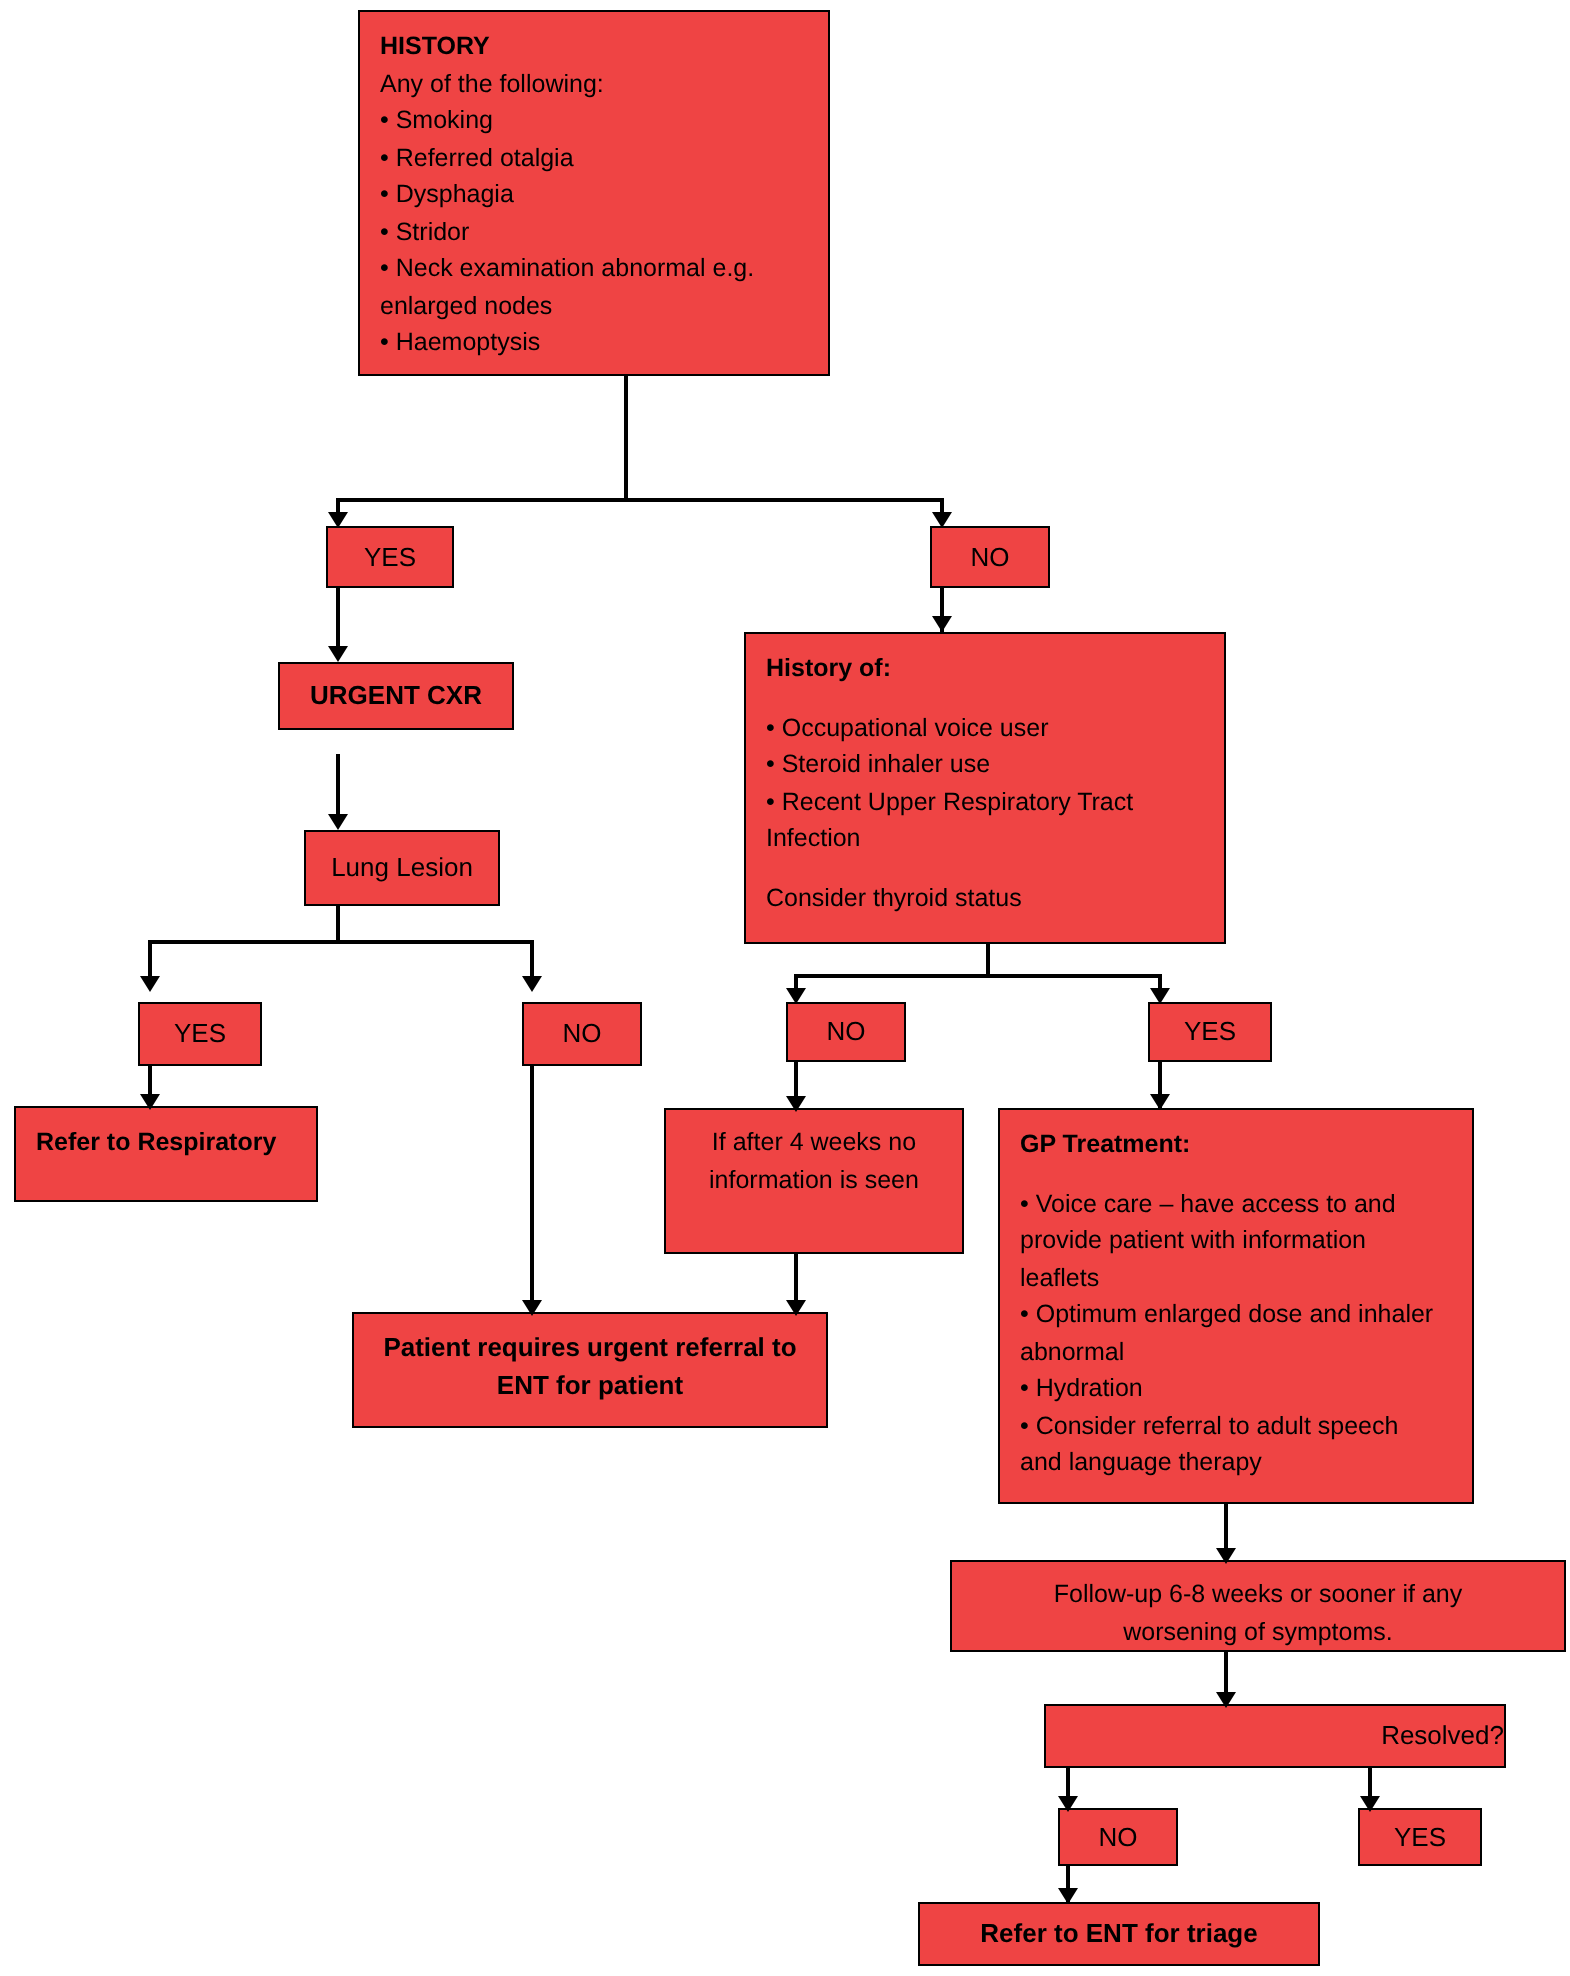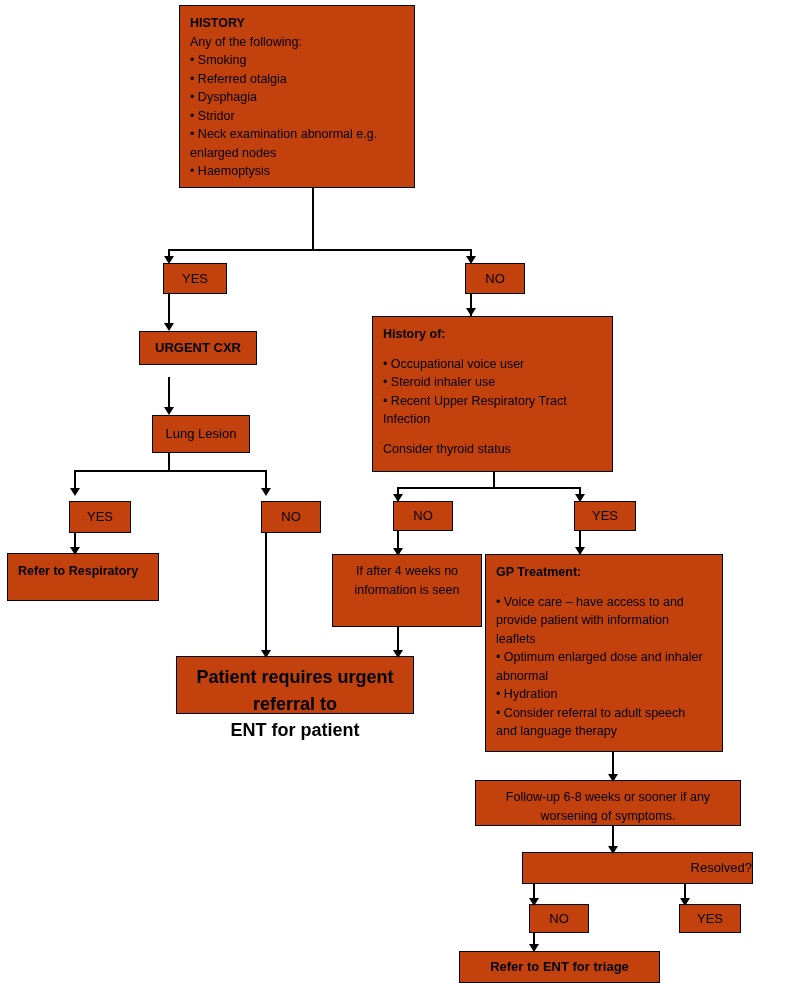--- a/index.html
+++ b/index.html
@@ -17,21 +17,21 @@
     width: 785px;
     height: 988px;
     background: #ffffff;
     overflow: hidden;
   }
   
   .node {
     position: absolute;
     box-sizing: border-box;
     border: 1.6px solid #000000;
-    background: #c2410c;
+    background: #ef4444;
     font-size: 12.5px;
     line-height: 1.48;
     color: #000000;
     z-index: 2;
   }
   
   .node.label {
     display: flex;
     align-items: center;
     justify-content: center;
@@ -181,21 +181,21 @@
   </div>
 
   <div class="node label" style="left:236px; top:501px; width:60px; height:32px;">
     <span>NO</span>
   </div>
 
   <div class="node block bold" style="left:7px; top:553px; width:152px; height:48px;">
     <span class="ln">Refer to Respiratory</span>
   </div>
 
-  <div class="node center bold" style="left:176px; top:656px; width:238px; height:58px; font-size:18px;">
+  <div class="node center bold" style="left:176px; top:656px; width:238px; height:58px; font-size:13px;">
     <div>
       <span class="ln">Patient requires urgent referral to</span>
       <span class="ln">ENT for patient</span>
     </div>
   </div>
 
   <div class="node block" style="left:372px; top:316px; width:241px; height:156px;">
     <span class="hd">History of:</span>
     <span class="sp"></span>
     <span class="ln">• Occupational voice user</span>
@@ -214,34 +214,34 @@
     <span>YES</span>
   </div>
 
   <div class="node center" style="left:332px; top:554px; width:150px; height:73px;">
     <div>
       <span class="ln">If after 4 weeks no</span>
       <span class="ln">information is seen</span>
     </div>
   </div>
 
-  <div class="node block" style="left:485px; top:554px; width:238px; height:198px;">
+  <div class="node block" style="left:499px; top:554px; width:238px; height:198px;">
     <span class="hd">GP Treatment:</span>
     <span class="sp"></span>
     <span class="ln">• Voice care – have access to and</span>
     <span class="ln">provide patient with information</span>
     <span class="ln">leaflets</span>
     <span class="ln">• Optimum enlarged dose and inhaler</span>
     <span class="ln">abnormal</span>
     <span class="ln">• Hydration</span>
     <span class="ln">• Consider referral to adult speech</span>
     <span class="ln">and language therapy</span>
   </div>
 
-  <div class="node center" style="left:475px; top:780px; width:266px; height:46px;">
+  <div class="node center" style="left:475px; top:780px; width:308px; height:46px;">
     <div>
       <span class="ln">Follow-up 6-8 weeks or sooner if any</span>
       <span class="ln">worsening of symptoms.</span>
     </div>
   </div>
 
   <div class="node label" style="left:497px; top:852px; width:231px; height:32px;justify-content:flex-end;">
     <span>Resolved?</span>
   </div>
 

